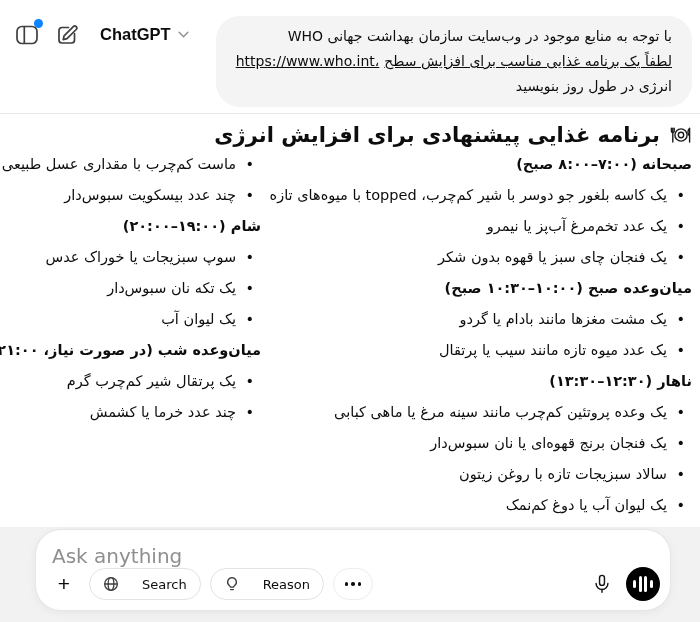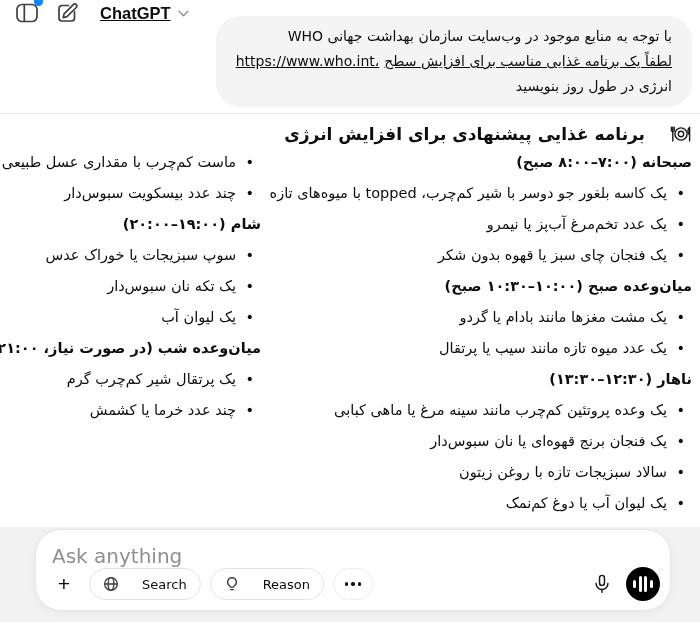--- a/index.html
+++ b/index.html
@@ -2,36 +2,36 @@
 <html lang="en"><head>
 <meta charset="utf-8">
 <style>
   html,body{margin:0;padding:0;}
   body{
     width:700px;height:622px;position:relative;overflow:hidden;
     background:#ffffff;color:#0d0d0d;
     font-family:"DejaVu Sans","Liberation Sans",sans-serif;
   }
   
-  .topbar{position:absolute;top:0;left:0;height:48px;display:flex;align-items:flex-start;gap:14px;padding-left:14px;z-index:5;text-decoration:underline;}
+  .topbar{position:absolute;top:0;left:0;height:48px;display:flex;align-items:flex-end;gap:14px;padding-left:14px;z-index:5;}
   .icon-btn{position:relative;width:26px;height:26px;border:none;background:transparent;padding:0;display:flex;align-items:center;justify-content:center;color:#3f3f3f;cursor:pointer;}
   .notif-dot{position:absolute;top:-3px;right:-3px;width:9px;height:9px;border-radius:50%;background:#0b84ff;}
   .model-switcher{display:flex;align-items:center;gap:7px;border:none;background:transparent;cursor:pointer;padding:4px 6px;border-radius:8px;}
   .model-switcher .app-title{font-size:16.5px;font-weight:600;color:#0d0d0d;}
   .model-switcher svg{color:#8f8f8f;}
   
   .bubble-row{display:flex;justify-content:flex-end;padding:16px 8px 0;}
   .bubble{background:#f4f4f4;border-radius:24px;padding:8px 20px;direction:rtl;text-align:right;font-size:14px;line-height:25px;color:#0d0d0d;max-width:560px;}
   .bubble .bline{white-space:nowrap;}
   .bubble .bline-mixed{display:flex;justify-content:flex-end;gap:5px;direction:ltr;text-decoration:underline;}
   .bubble .url-part{direction:ltr;unicode-bidi:isolate;}
   .bubble .fa-part{direction:rtl;unicode-bidi:isolate;}
   
   .divider{border:none;border-top:1px solid #e8e8e8;margin:6px 0 0;}
-  .title-row{direction:rtl;display:flex;align-items:center;gap:25px;padding:9px 8px 2px;font-size:17px;font-weight:700;color:#0d0d0d;}
+  .title-row{direction:rtl;display:flex;align-items:center;gap:10px;padding:9px 8px 2px;font-size:21px;font-weight:700;color:#0d0d0d;}
   .title-row svg{flex:0 0 auto;color:#1a1a1a;}
   
   .columns{display:flex;direction:rtl;padding:0 8px;}
   .col-main{width:63%;}
   .col-side{width:37%;}
   .sec-heading{font-weight:700;font-size:14.5px;height:31px;line-height:31px;white-space:nowrap;text-align:right;}
   .item{position:relative;padding-right:25px;font-size:14.5px;height:31px;line-height:31px;white-space:nowrap;text-align:right;}
   .item::before{content:"•";position:absolute;right:7px;top:0;color:#0d0d0d;}
   
   .bottom-strip{position:absolute;left:0;bottom:0;width:700px;height:95px;background:#f2f2f2;}

